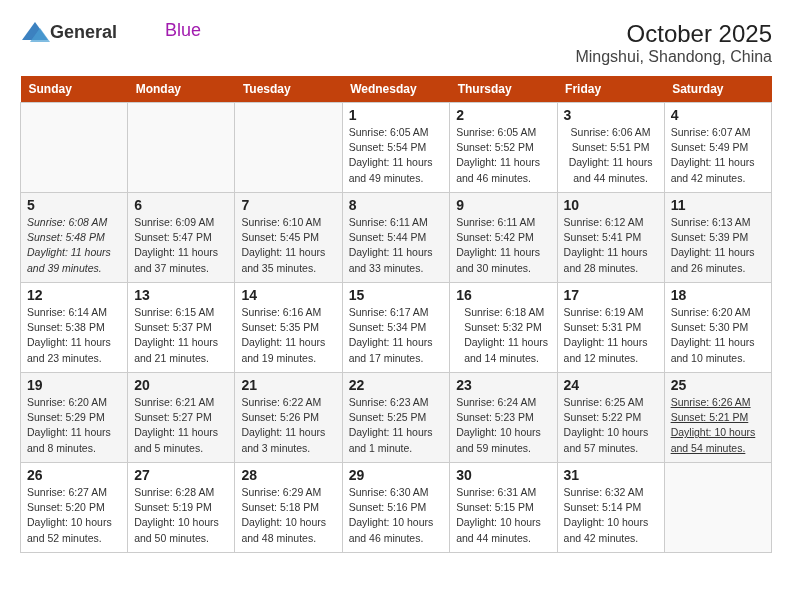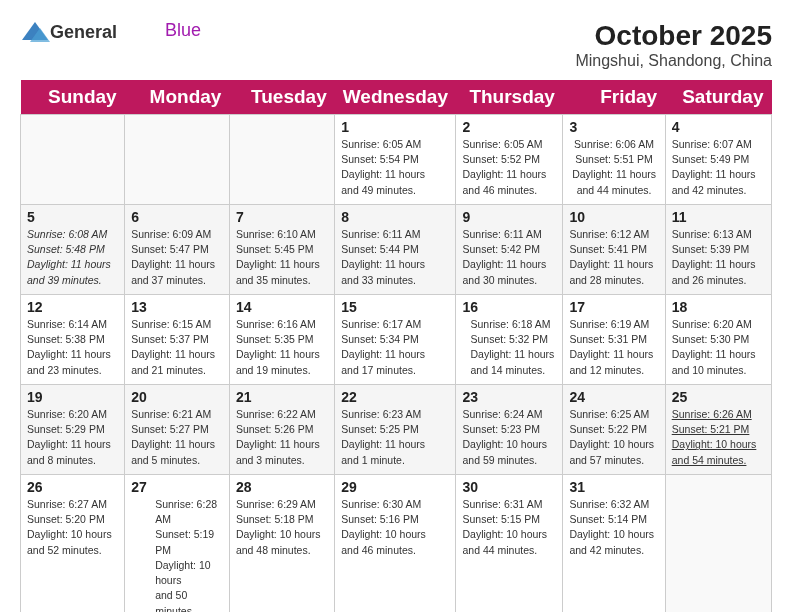--- a/index.html
+++ b/index.html
@@ -22,40 +22,40 @@
       align-items: flex-start;
     }
     .logo-row {
       display: flex;
       align-items: center;
     }
     .title-block {
       text-align: right;
     }
     .month-title {
-      font-size: 28px;
-      font-weight: bold;
+      font-size: 24px;
+      font-weight: normal;
       color: #222;
       text-align: right;
     }
     .location {
       font-size: 16px;
       color: #444;
     }
     .calendar {
       width: 100%;
       border-collapse: collapse;
       font-size: 11px;
     }
     .calendar th {
-      background: #be185d;
+      background: #c2410c;
       color: white;
-      text-align: right;
+      text-align: left;
       padding: 6px 8px;
-      font-size: 19px;
+      font-size: 12px;
       font-weight: bold;
     }
     .calendar td {
       border: 1px solid #ccc;
       vertical-align: top;
       padding: 4px 6px;
       width: 108px;
       height: 90px;
       background: #fff;
     }
@@ -304,21 +304,21 @@
       <tr>
         <td>
           <span class="day-number">26</span>
           <div class="day-info" style="white-space: pre-line;">Sunrise: 6:27 AM
 Sunset: 5:20 PM
 Daylight: 10 hours
 and 52 minutes.</div>
         </td>
         <td>
           <span class="day-number">27</span>
-          <div class="day-info" style="white-space: pre-line; margin-left: 24px;">Sunrise: 6:28 AM
+          <div class="day-info" style="white-space: pre-line;">Sunrise: 6:28 AM
 Sunset: 5:19 PM
 Daylight: 10 hours
 and 50 minutes.</div>
         </td>
         <td>
           <span class="day-number">28</span>
           <div class="day-info" style="white-space: pre-line;">Sunrise: 6:29 AM
 Sunset: 5:18 PM
 Daylight: 10 hours
 and 48 minutes.</div>

